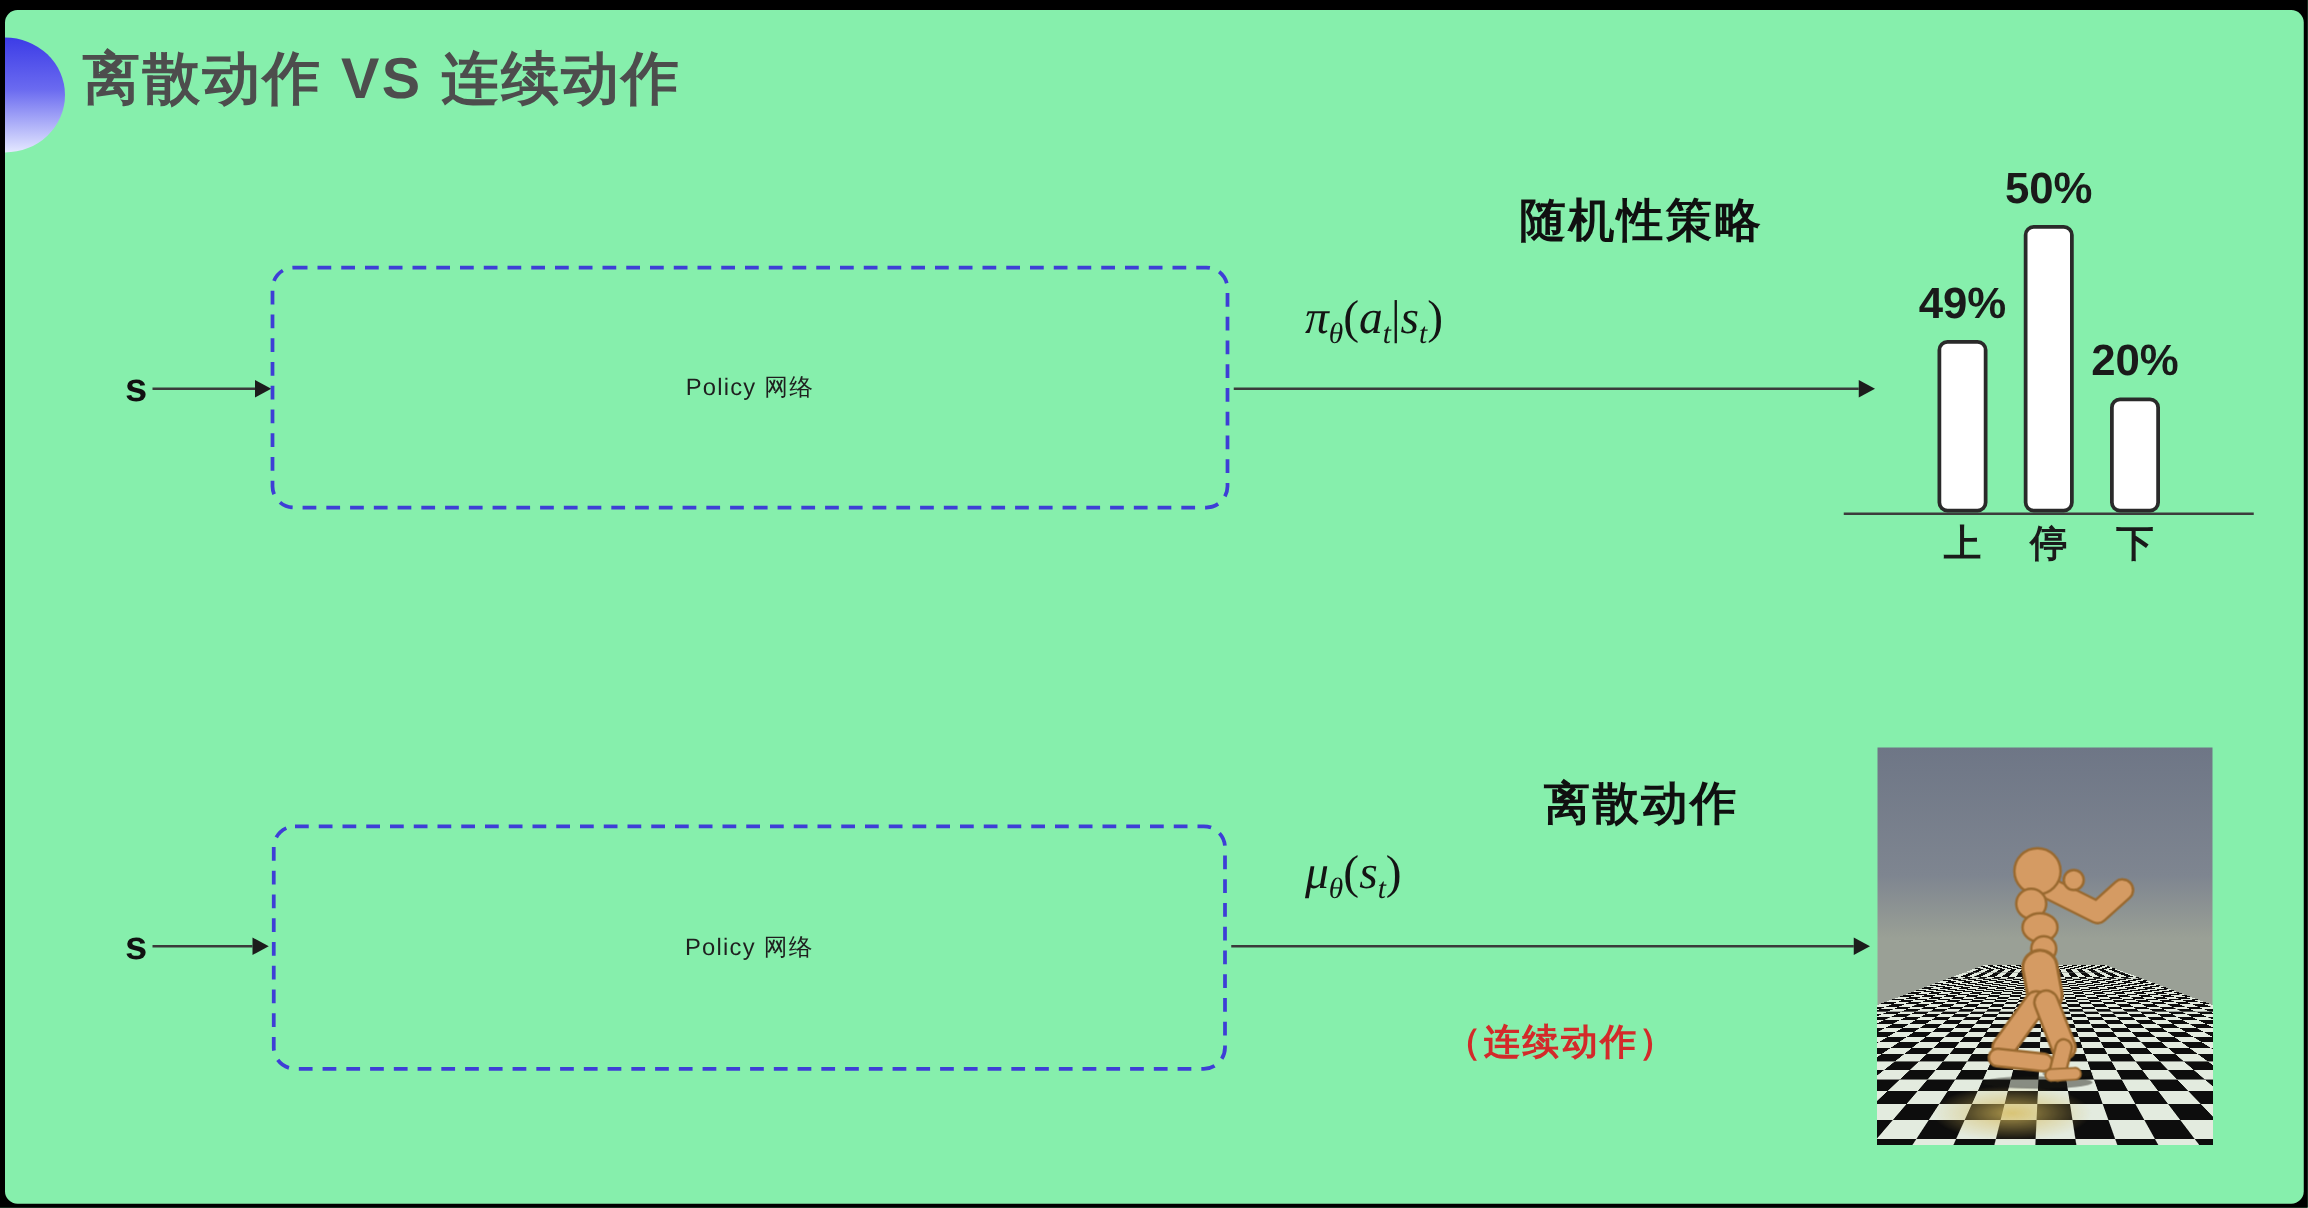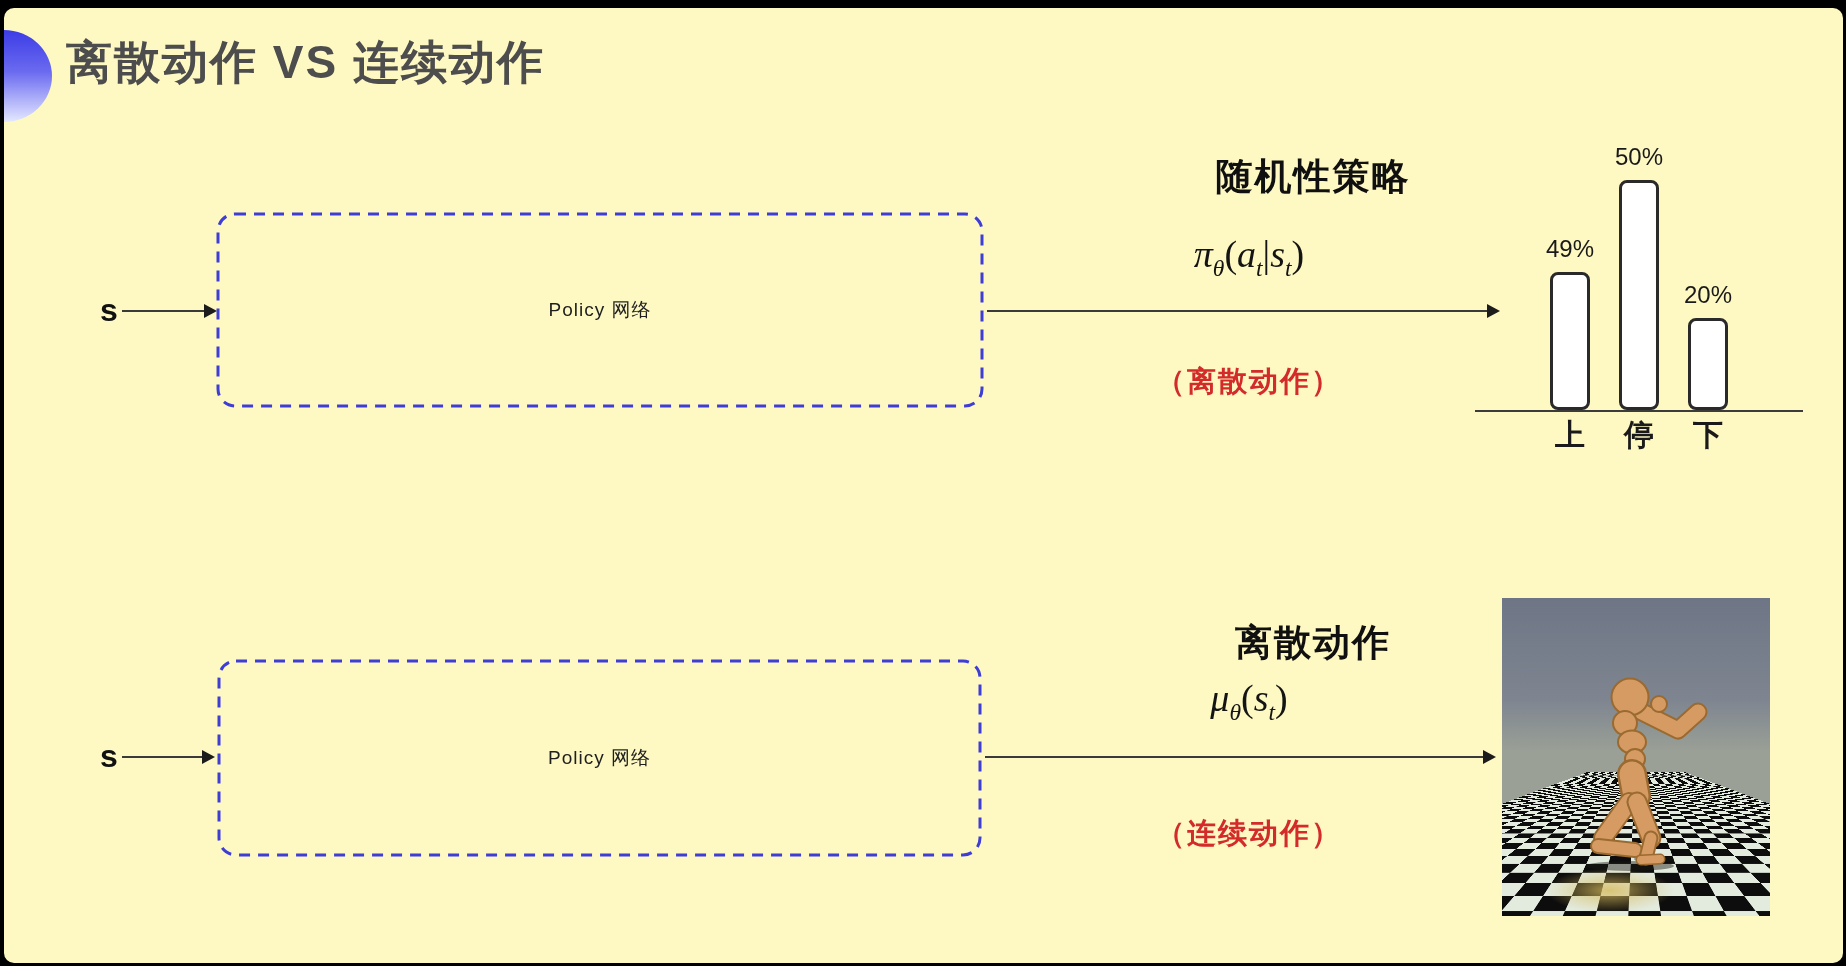--- a/index.html
+++ b/index.html
@@ -1,51 +1,51 @@
 <!DOCTYPE html>
 <html><head>
 <meta charset="utf-8">
 <style>
   html,body{margin:0;padding:0;background:#000;}
   .screen{position:relative;width:1846px;height:966px;background:#000;overflow:hidden;
           font-family:"Liberation Sans","DejaVu Sans",sans-serif;}
-  .slide{position:absolute;top:8px;left:4px;right:3px;bottom:3px;background:#fef9c3;
+  .slide{position:absolute;top:8px;left:4px;right:3px;bottom:3px;background:#86efac;
          border-radius:10px;overflow:hidden;}
 
   
   .accent{position:absolute;left:0;top:22px;width:48px;height:92px;
           background:linear-gradient(180deg,#3c3ce6 0%,#6a6af0 45%,#e4e8ff 100%);
           border-top-right-radius:48px 46px;border-bottom-right-radius:48px 46px;}
   .title{position:absolute;left:62px;top:24px;font-size:46px;font-weight:600;color:#4d4d4d;
          letter-spacing:2px;white-space:nowrap;}
 
   
   .s-label{position:absolute;width:34px;text-align:center;font-size:32px;font-weight:600;color:#111;}
   .arrow{position:absolute;height:0;border-top:2px solid #3a3a3a;}
   .arrow::after{content:"";position:absolute;right:-13px;top:-8px;width:0;height:0;
                 border-left:13px solid #1c1c1c;border-top:7px solid transparent;border-bottom:7px solid transparent;}
   .pbox{position:absolute;display:flex;align-items:center;justify-content:center;}
   .pbox svg{position:absolute;left:0;top:0;}
   .pbox .pbox-label{position:relative;font-size:19px;color:#1f1f1f;letter-spacing:1px;}
 
   .policy-title{position:absolute;left:1104px;width:410px;text-align:center;
                 font-size:37px;font-weight:700;color:#101010;letter-spacing:2px;}
-  .formula{position:absolute;left:1040px;width:410px;text-align:center;
+  .formula{position:absolute;left:1040px;width:410px;
            font-family:"Liberation Serif","DejaVu Serif",serif;font-size:38px;color:#141414;}
   .formula .it{font-style:italic;}
   .formula sub{font-size:0.62em;font-style:italic;}
   .action-note{position:absolute;left:1040px;width:410px;text-align:center;
                font-size:29px;font-weight:700;letter-spacing:2px;}
 
   
   .chart{position:absolute;left:1471px;top:92px;width:328px;height:310px;
          border-bottom:2px solid #3c3c3c;display:flex;justify-content:center;
          align-items:flex-end;column-gap:29px;}
   .bar-item{position:relative;width:40px;display:flex;flex-direction:column;align-items:center;justify-content:flex-end;}
-  .bar-value{font-size:24px;font-weight:400;color:#1a1a1a;white-space:nowrap;margin-bottom:9px;}
+  .bar-value{font-size:35px;font-weight:700;color:#1a1a1a;white-space:nowrap;margin-bottom:9px;}
   .bar-rect{width:40px;border:3px solid #2a2a2a;border-radius:8px;background:#fff;box-sizing:border-box;}
   .bar-cat{position:absolute;bottom:-46px;width:60px;left:-10px;text-align:center;
            font-size:30px;font-weight:600;color:#1a1a1a;white-space:nowrap;}
 
   
   .mujoco{position:absolute;left:1498px;top:590px;width:268px;height:318px;overflow:hidden;
           background:linear-gradient(180deg,#6e7686 0%,#7e8590 32%,#989e95 47%,#9aa096 48%);}
   .mj-floor{position:absolute;left:50%;bottom:-6px;width:900px;height:2400px;margin-left:-450px;
             transform-origin:50% 100%;transform:perspective(240px) rotateX(55deg);
             background-color:#e3ebdf;
@@ -73,21 +73,20 @@
       <svg width="770" height="198">
         <rect x="3" y="3" width="764" height="192" rx="17" fill="none" stroke="#3e3ed6" stroke-width="3" stroke-dasharray="11 8"></rect>
       </svg>
       <span class="pbox-label">Policy 网络</span>
     </div>
 
     <div class="arrow" style="left:983px;top:302px;width:500px;"></div>
 
     <div class="policy-title" style="top:144px;">随机性策略</div>
     <div class="formula" style="top:224px;"><span class="it">π</span><sub>θ</sub><span>(</span><span class="it">a</span><sub>t</sub><span>|</span><span class="it">s</span><sub>t</sub><span>)</span></div>
-    <div class="action-note" style="top:354px;color:#d32a2a;">（离散动作）</div>
 
     <div class="chart">
 
     <div class="bar-item">
           <div class="bar-value">49%</div>
           <div class="bar-rect" style="height: 138px; background: rgb(255, 255, 255); border-color: rgb(42, 42, 42);"></div>
           <div class="bar-cat">上</div>
         </div>
         <div class="bar-item">
           <div class="bar-value">50%</div>

